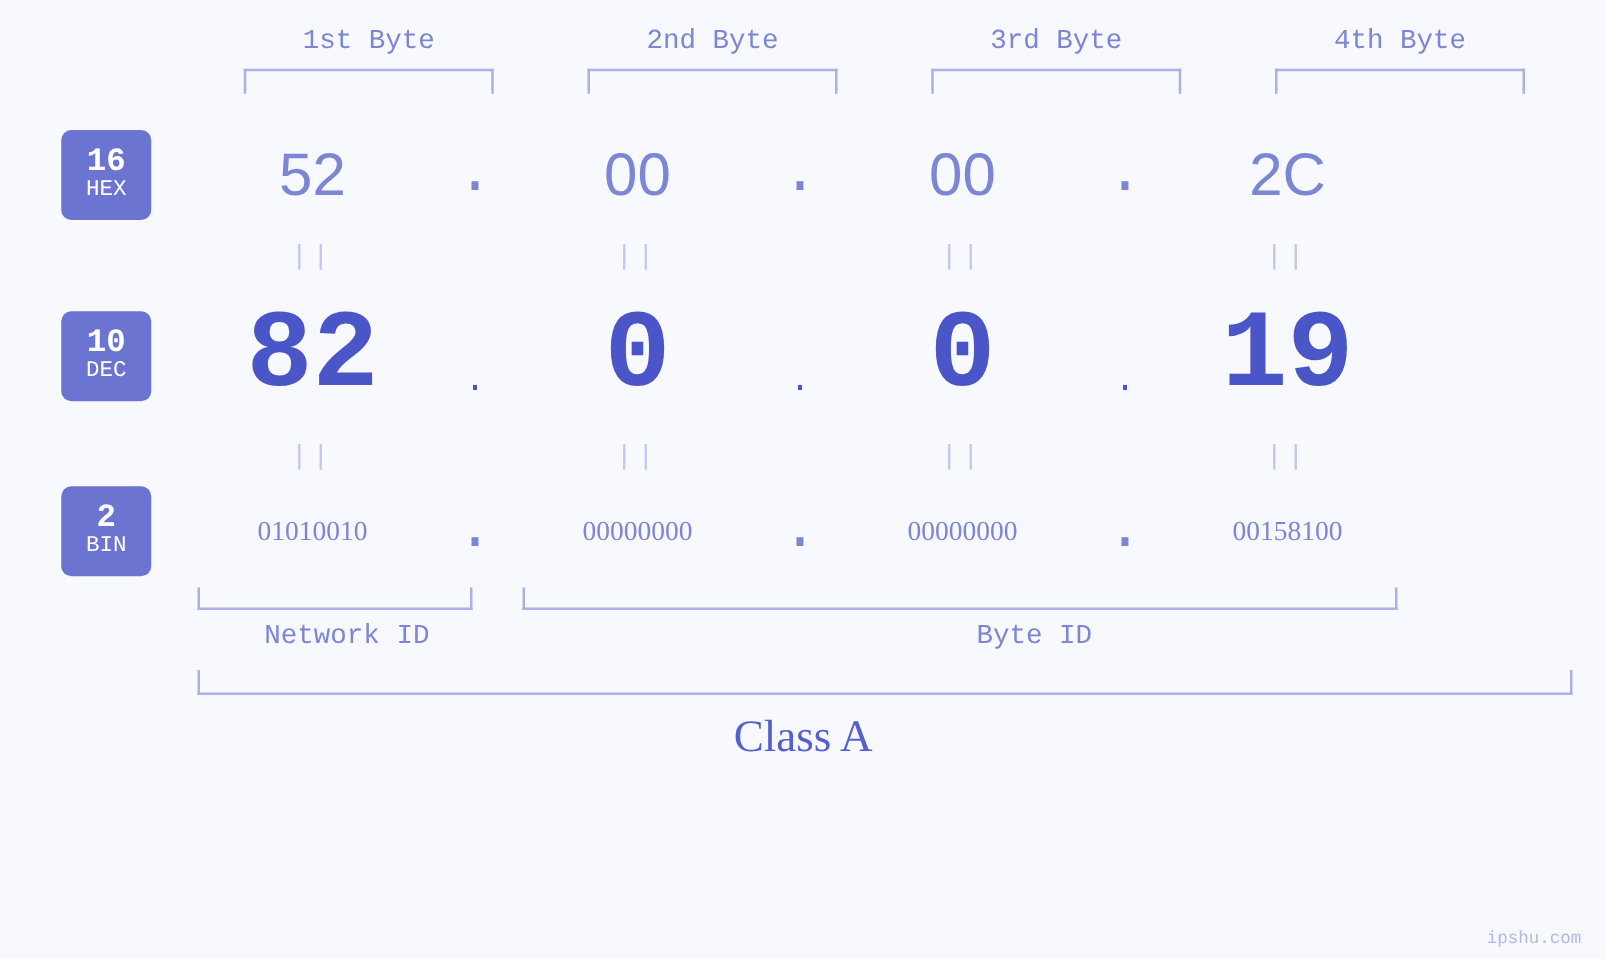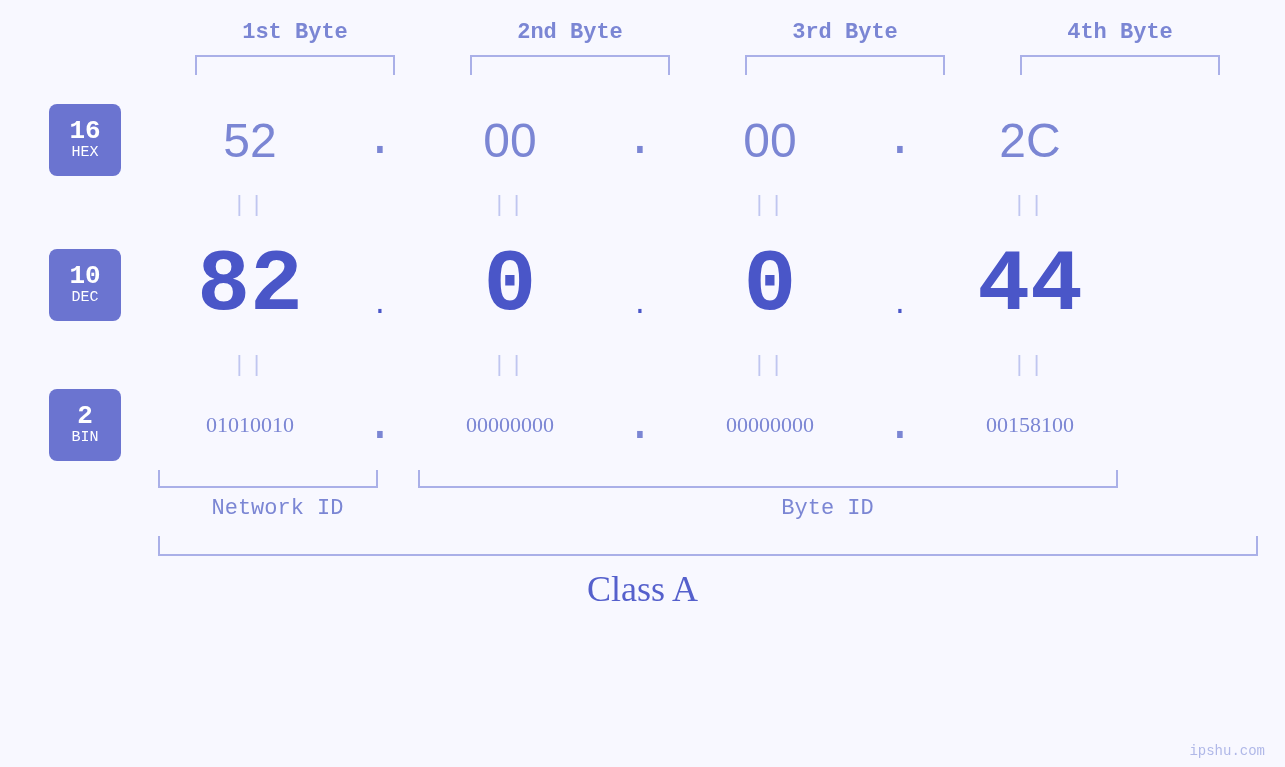--- a/index.html
+++ b/index.html
@@ -23,21 +23,20 @@
       padding-top: 20px;
     }
 
     
     .byte-headers {
       display: flex;
       width: 1100px;
       margin-left: 130px;
       justify-content: space-around;
       margin-bottom: 10px;
-      font-weight: bold;
     }
 
     .byte-header {
       color: #7b86d4;
       font-size: 22px;
       font-family: 'Courier New', Courier, monospace;
       text-align: center;
       width: 220px;
     }
 
@@ -71,21 +70,21 @@
       font-family: 'Courier New', Courier, monospace;
     }
 
     .badge .badge-num {
       font-size: 26px;
       font-weight: bold;
       line-height: 1;
     }
 
     .badge .badge-label {
-      font-size: 15px;
+      font-size: 18px;
       line-height: 1.2;
     }
 
     
     .data-rows {
       flex: 1;
       display: flex;
       flex-direction: column;
     }
 
@@ -317,21 +316,21 @@
         <div class="equals-sym">||</div>
       </div>
 
       <div class="dec-row">
         <div class="dec-val">82</div>
         <div class="dot-large">.</div>
         <div class="dec-val">0</div>
         <div class="dot-large">.</div>
         <div class="dec-val">0</div>
         <div class="dot-large">.</div>
-        <div class="dec-val">44</div>
+        <div class="dec-val">19</div>
       </div>
 
       <div class="equals-row">
         <div class="equals-sym">||</div>
         <div class="equals-dot-spacer"></div>
         <div class="equals-sym">||</div>
         <div class="equals-dot-spacer"></div>
         <div class="equals-sym">||</div>
         <div class="equals-dot-spacer"></div>
         <div class="equals-sym">||</div>

